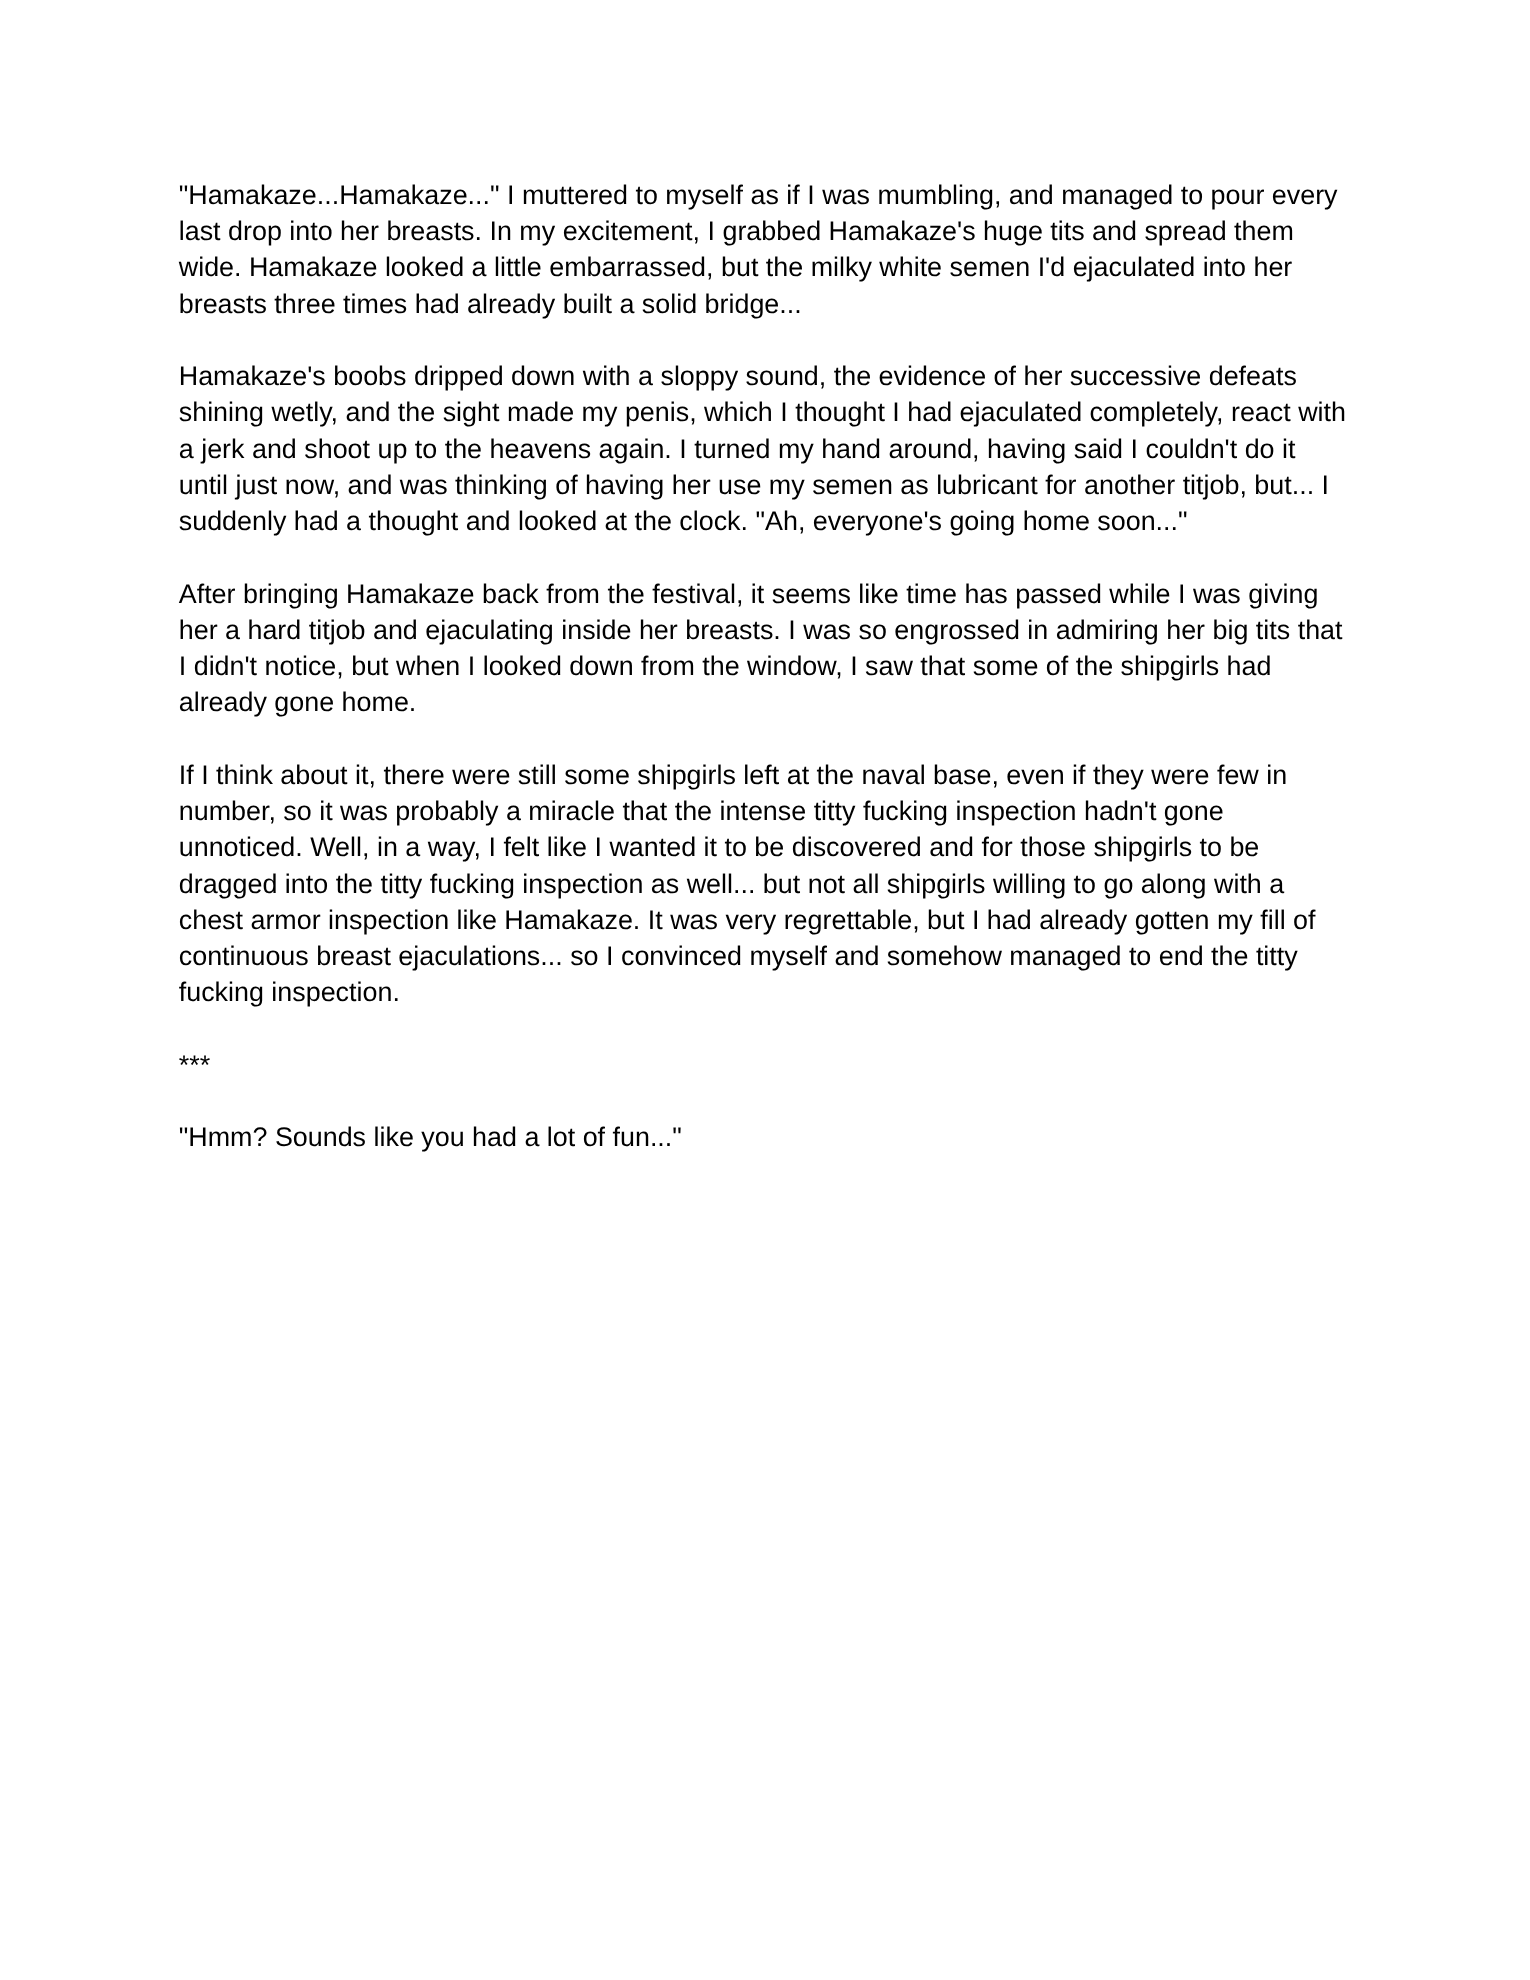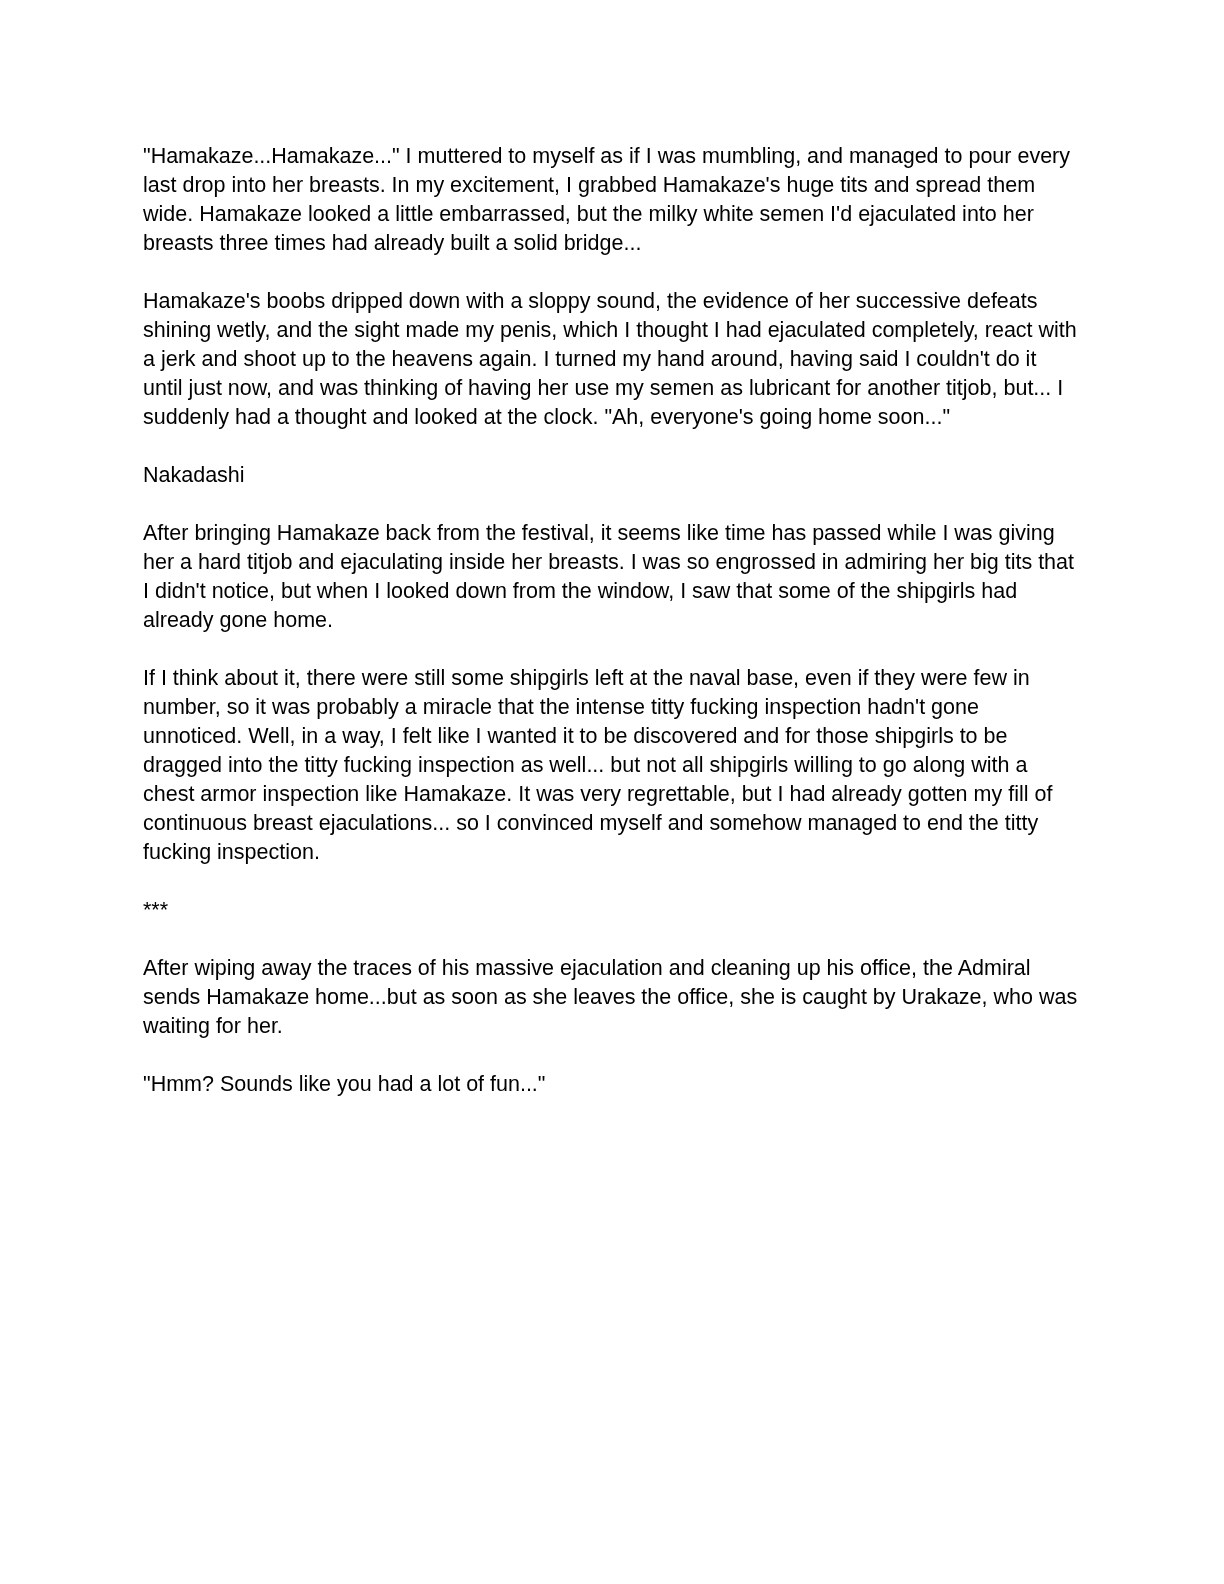--- a/index.html
+++ b/index.html
@@ -31,20 +31,18 @@
     white-space: pre-wrap;
   }
 </style>
 </head>
 <body>
 
 <div class="doc-page">
   <div class="doc-body">
     <p>"Hamakaze...Hamakaze..." I muttered to myself as if I was mumbling, and managed to pour every last drop into her breasts. In my excitement, I grabbed Hamakaze's huge tits and spread them wide. Hamakaze looked a little embarrassed, but the milky white semen I'd ejaculated into her breasts three times had already built a solid bridge...</p>
     <p>Hamakaze's boobs dripped down with a sloppy sound, the evidence of her successive defeats shining wetly, and the sight made my penis, which I thought I had ejaculated completely, react with a jerk and shoot up to the heavens again. I turned my hand around, having said I couldn't do it until just now, and was thinking of having her use my semen as lubricant for another titjob, but... I suddenly had a thought and looked at the clock. "Ah, everyone's going home soon..."</p>
-    <p>Nakadashi</p>
     <p>After bringing Hamakaze back from the festival, it seems like time has passed while I was giving her a hard titjob and ejaculating inside her breasts. I was so engrossed in admiring her big tits that I didn't notice, but when I looked down from the window, I saw that some of the shipgirls had already gone home.</p>
     <p>If I think about it, there were still some shipgirls left at the naval base, even if they were few in number, so it was probably a miracle that the intense titty fucking inspection hadn't gone unnoticed. Well, in a way, I felt like I wanted it to be discovered and for those shipgirls to be dragged into the titty fucking inspection as well... but not all shipgirls willing to go along with a chest armor inspection like Hamakaze. It was very regrettable, but I had already gotten my fill of continuous breast ejaculations... so I convinced myself and somehow managed to end the titty fucking inspection.</p>
     <p>***</p>
-    <p>After wiping away the traces of his massive ejaculation and cleaning up his office, the Admiral sends Hamakaze home...but as soon as she leaves the office, she is caught by Urakaze, who was waiting for her.</p>
     <p>"Hmm? Sounds like you had a lot of fun..."</p>
   </div>
 </div>
 
 </body></html>

